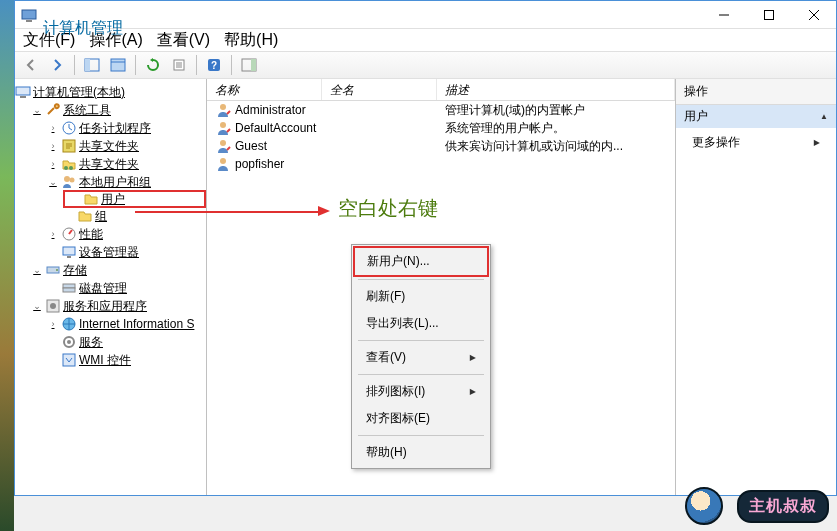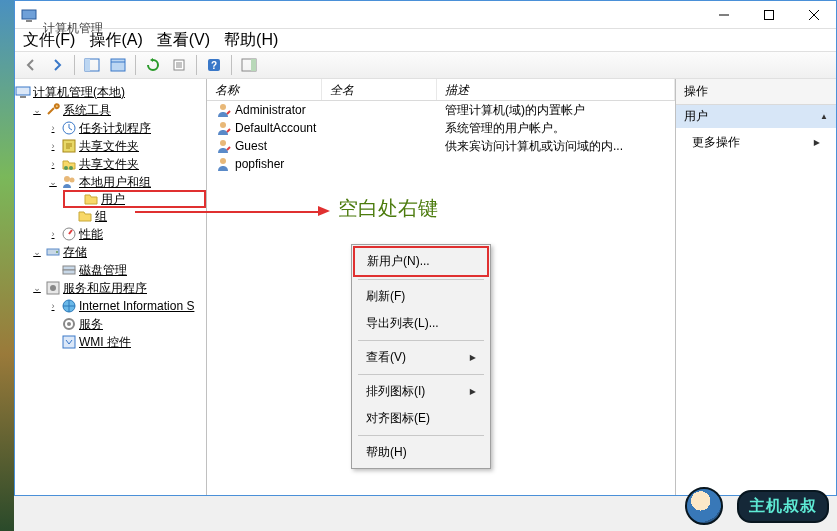--- a/index.html
+++ b/index.html
@@ -7,21 +7,21 @@
   .desktop-strip { position: absolute; left: 0; top: 0; width: 14px; height: 100%; background: linear-gradient(#4a90c0, #7ab85a, #9a7a3a, #2a4a2a); }
   .window {
     position: absolute; left: 14px; top: 0; width: 823px; height: 496px;
     background: #fff; border: 1px solid #4a90d8; display: flex; flex-direction: column;
   }
   .titlebar {
     height: 28px; display: flex; align-items: center; padding-left: 6px;
     background: #fff; border-bottom: 1px solid #e0e0e0; position: relative;
   }
   .title-icon { width: 16px; height: 16px; margin-right: 6px; }
-  .title-text { font-size: 12px; color: #404040; margin-top: 28px; }
+  .title-text { font-size: 16px; color: #0369a1; margin-top: 28px; }
   .win-buttons { position: absolute; right: 0; top: 0; display: flex; }
   .win-btn { width: 45px; height: 28px; display: flex; align-items: center; justify-content: center; font-size: 12px; color: #000; }
   .win-btn.close { width: 45px; }
   .win-btn svg { stroke: #000; }
   .menubar { height: 22px; display: flex; align-items: flex-end; gap: 14px; padding-left: 8px; font-size: 16px; }
   .toolbar {
     height: 28px; display: flex; align-items: center; gap: 2px; padding: 0 4px;
     border-top: 1px solid #e0e0e0; border-bottom: 1px solid #e0e0e0;
     background: linear-gradient(#fcfcfc,#f0f0f0);
   }
@@ -71,21 +71,21 @@
   .arrow-head {
     position: absolute; width: 0; height: 0; border-top: 5px solid transparent;
     border-bottom: 5px solid transparent; border-left: 12px solid #e03030; pointer-events:none;
   }
   .watermark {
     position: absolute; right: 8px; bottom: 6px; display: flex; align-items: center;
     gap: 6px;
   }
   .avatar { width: 38px; height: 38px; border-radius: 50%; background: radial-gradient(circle at 40% 35%, #fde8c8 0 32%, #3878b8 32% 70%, #2b5a8a 70%); border: 2px solid #08161f; }
   .wm-bubble {
-    background: #152838; color: #5eead4; font-weight: bold; font-size: 16px;
+    background: #152838; color: #f9a8d4; font-weight: bold; font-size: 16px;
     padding: 4px 10px; border-radius: 14px; border: 2px solid #08161f;
     font-family: "SimHei", sans-serif; letter-spacing: 1px; margin-left: 8px;
   }
   .tri { font-size: 8px; color: #333; }
 </style>
 </head>
 <body>
 
 <div class="desktop-strip"></div>
 
@@ -283,20 +283,32 @@
                       <span class="twisty">›</span>
                       <span class="tree-icon">
                         <svg width="16" height="16">
                           <circle cx="8" cy="8" r="6" fill="#fff" stroke="#888"></circle>
                           <path d="M8 8 L11 4" stroke="#e04040" stroke-width="2"></path>
                         </svg>
                       </span>
                       <span class="tree-label">性能</span>
                     </div>
                   </li>
+                <li>
+                    <div class="tree-row">
+                      <span class="twisty"></span>
+                      <span class="tree-icon">
+                        <svg width="16" height="16">
+                          <rect x="2" y="3" width="12" height="8" fill="#dce8f8" stroke="#3a78c8"></rect>
+                          <rect x="6" y="12" width="4" height="2" fill="#888"></rect>
+                        </svg>
+                      </span>
+                      <span class="tree-label">设备管理器</span>
+                    </div>
+                  </li>
               </ul>
             </li>
             <li>
               <div class="tree-row">
                   <span class="twisty">⌄</span>
                   <span class="tree-icon">
                     <svg width="16" height="16">
                       <rect x="2" y="5" width="12" height="6" fill="#c8d8e8" stroke="#5a8ac8"></rect>
                       <circle cx="12" cy="8" r="1" fill="#6a9a5a"></circle>
                     </svg>

